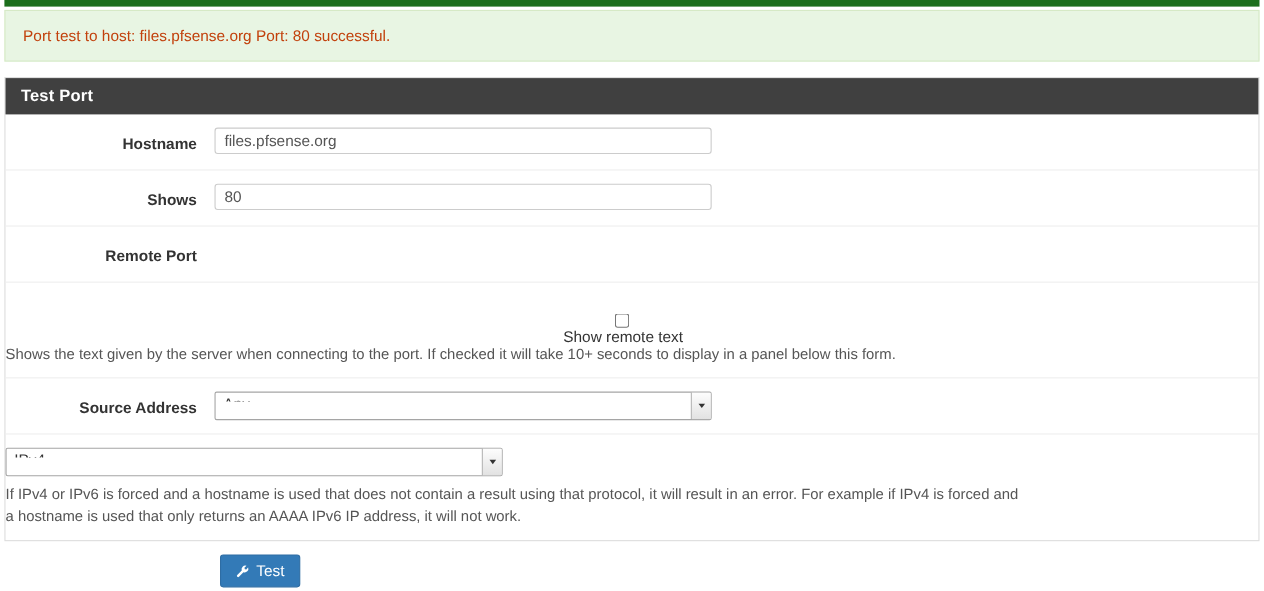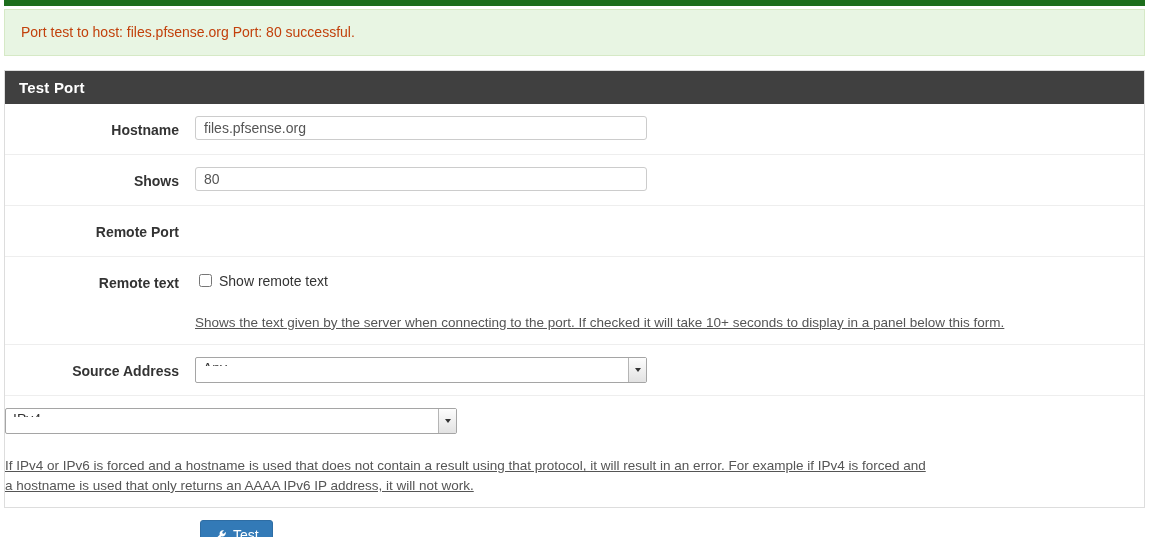--- a/index.html
+++ b/index.html
@@ -101,29 +101,29 @@
     background: #ffffff;
     outline: none;
   }
   input.text-input::placeholder {
     color: #b3b3b3;
   }
   .help-block {
     color: #555555;
     font-size: 13.5px;
     line-height: 1.45;
-    margin-top: 22px;
+    margin-top: 7px;
     max-width: 925px;
-    text-decoration: underline;
   }
   .checkbox-line {
     display: flex;
     align-items: center;
     height: 20px;
-    margin-top: 2px;
+    margin-top: 16px;
+    flex-direction: column;
   }
   .checkbox-line input[type=checkbox] {
     width: 13px;
     height: 13px;
     margin: 0 7px 0 4px;
     vertical-align: middle;
   }
   .checkbox-line label {
     font-size: 14px;
     color: #333333;
@@ -221,21 +221,20 @@
         <div class="field-col">
           <input class="text-input" type="text" value="80" style="">
         </div>
       </div>
 
       <div class="form-row">
         <div class="label-col">Remote Port</div>
       </div>
 
       <div class="form-row">
-        <div class="label-col">Remote text</div>
         <div class="field-col">
           <div class="checkbox-line">
             <input type="checkbox" style="">
             <label>Show remote text</label>
           </div>
           <div class="help-block">Shows the text given by the server when connecting to the port. If checked it will take 10+ seconds to display in a panel below this form.</div>
         </div>
       </div>
 
       <div class="form-row">

